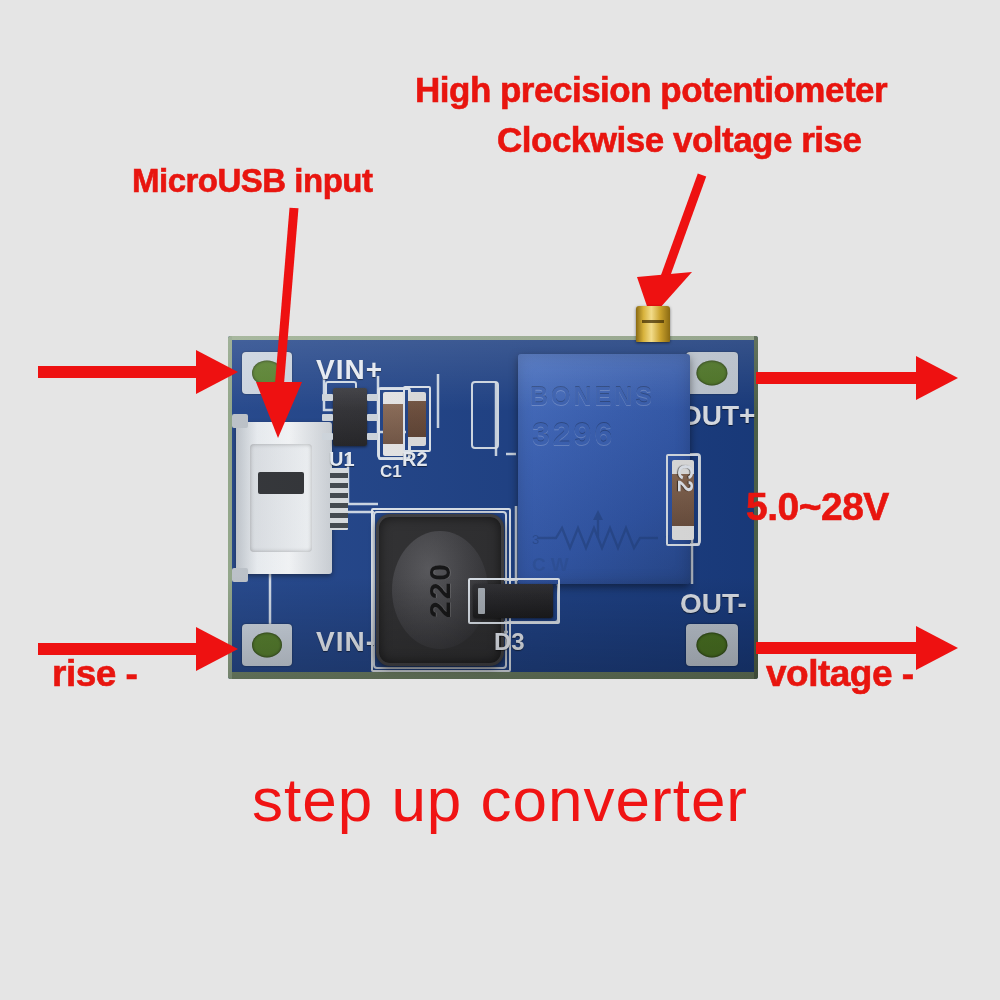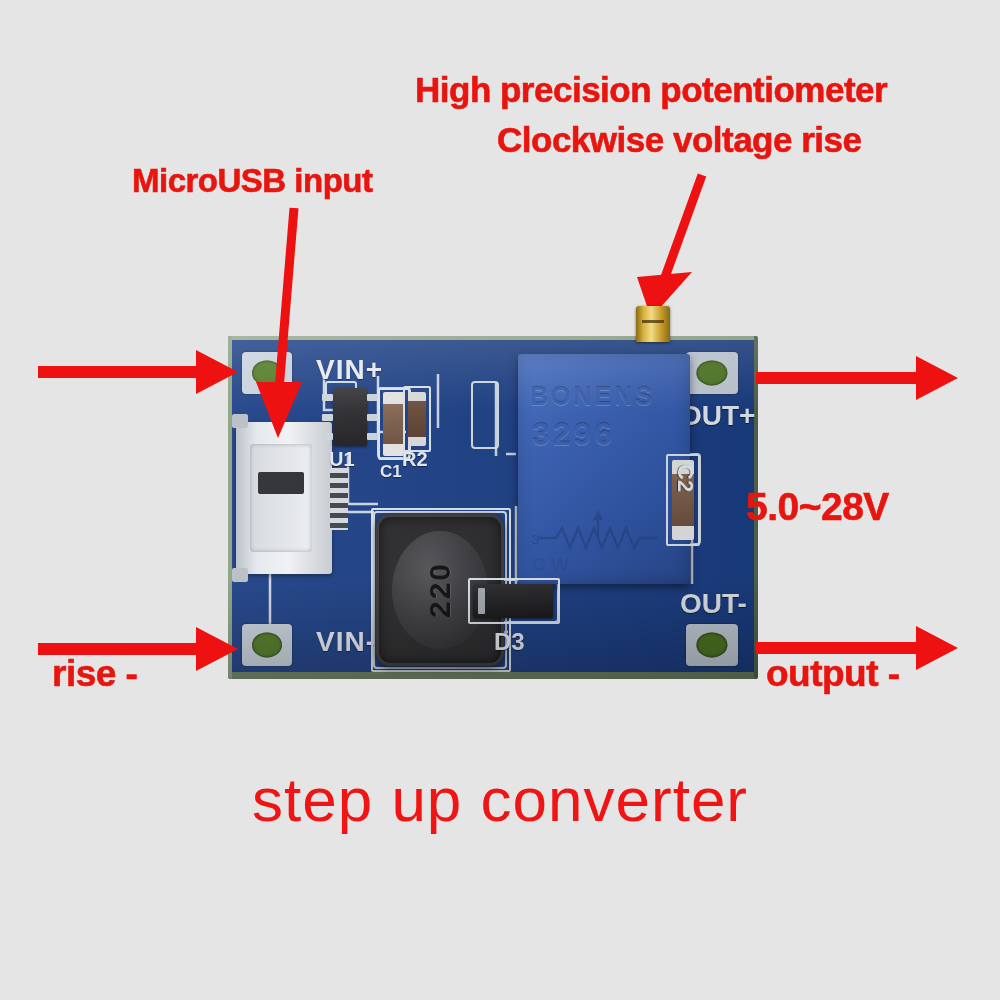--- a/index.html
+++ b/index.html
@@ -458,19 +458,19 @@
       <line x1="702" y1="175" x2="664" y2="280" stroke="#ee1111" stroke-width="9"></line>
       <polygon points="637,277 692,272 651,318" fill="#ee1111"></polygon>
     </g>
   </svg>
 
   <div class="ann heavy" id="pot-note-1">High precision potentiometer</div>
   <div class="ann heavy" id="usb-note">MicroUSB input</div>
   <div class="ann heavy" id="pot-note-2">Clockwise voltage rise</div>
 
   <div class="ann heavy" id="lbl-input-minus">rise -</div>
-  <div class="ann heavy" id="lbl-output-minus">output -</div>
+  <div class="ann heavy" id="lbl-output-minus">voltage -</div>
 
   <div class="ann heavy" id="lbl-vout-range">5.0~28V</div>
 
   <div id="caption">step up converter</div>
 
 </div>
 
 </body></html>

